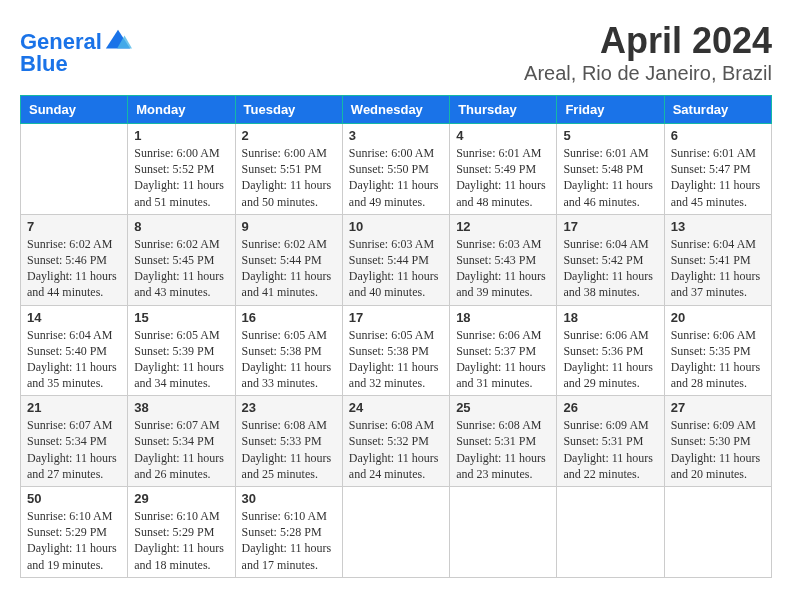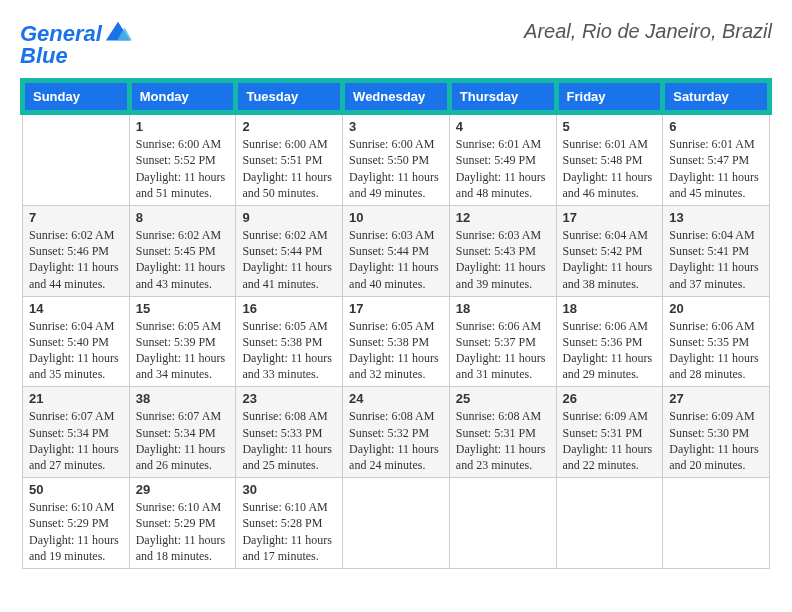--- a/index.html
+++ b/index.html
@@ -6,23 +6,22 @@
     body {
       font-family: Arial, sans-serif;
       background: #fff;
       width: 792px;
       min-height: 612px;
       padding: 20px;
     }
     .header {
       display: flex;
       justify-content: space-between;
-      align-items: flex-start;
+      align-items: center;
       margin-bottom: 10px;
-      font-style: italic;
     }
     .logo {
       display: flex;
       align-items: center;
     }
     .logo-text {
       font-size: 22px;
       font-weight: bold;
       color: #333;
       line-height: 1.1;
@@ -52,21 +51,21 @@
       border-collapse: collapse;
       font-size: 11px;
     }
     thead tr th {
       background: #1a73e8;
       color: #fff;
       text-align: left;
       padding: 6px 8px;
       font-size: 13px;
       font-weight: bold;
-      border: 5px solid #14b8a6;
+      border: 1px solid #14b8a6;
     }
     tbody tr td {
       border: 1px solid #ccc;
       vertical-align: top;
       padding: 4px 6px;
       width: calc(100% / 7);
       min-height: 80px;
       height: 88px;
     }
     .day-num {
@@ -103,20 +102,21 @@
         </span>
         <svg class="logo-icon" viewBox="0 0 30 30">
           <polygon points="15,2 28,22 2,22" fill="#1a73e8"></polygon>
           <polygon points="22,8 30,22 14,22" fill="#4db6e8" opacity="0.8"></polygon>
         </svg>
       </div>
       <div class="logo-text" style="color:#1a73e8;margin-top:-4px;">Blue</div>
     </div>
   </div>
   <div class="title-block">
+    <div class="month-title">April 2024</div>
     <div class="location">Areal, Rio de Janeiro, Brazil</div>
   </div>
 </div>
 
 <table>
   <thead>
     <tr id="header-row">
     <th>Sunday</th>
         <th>Monday</th>
         <th>Tuesday</th>

